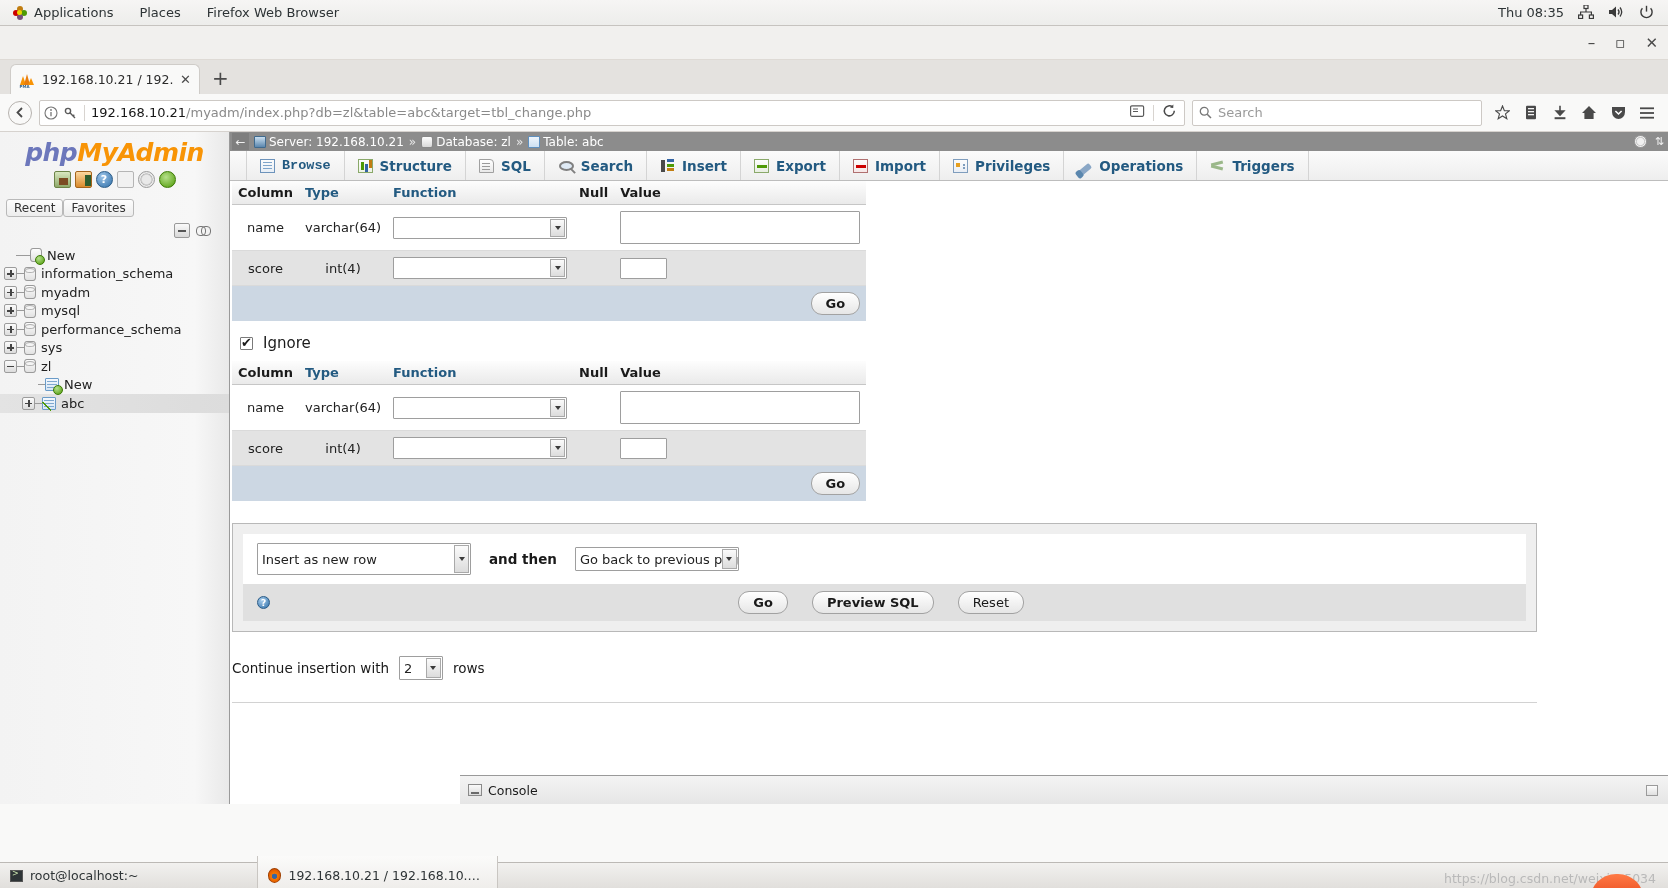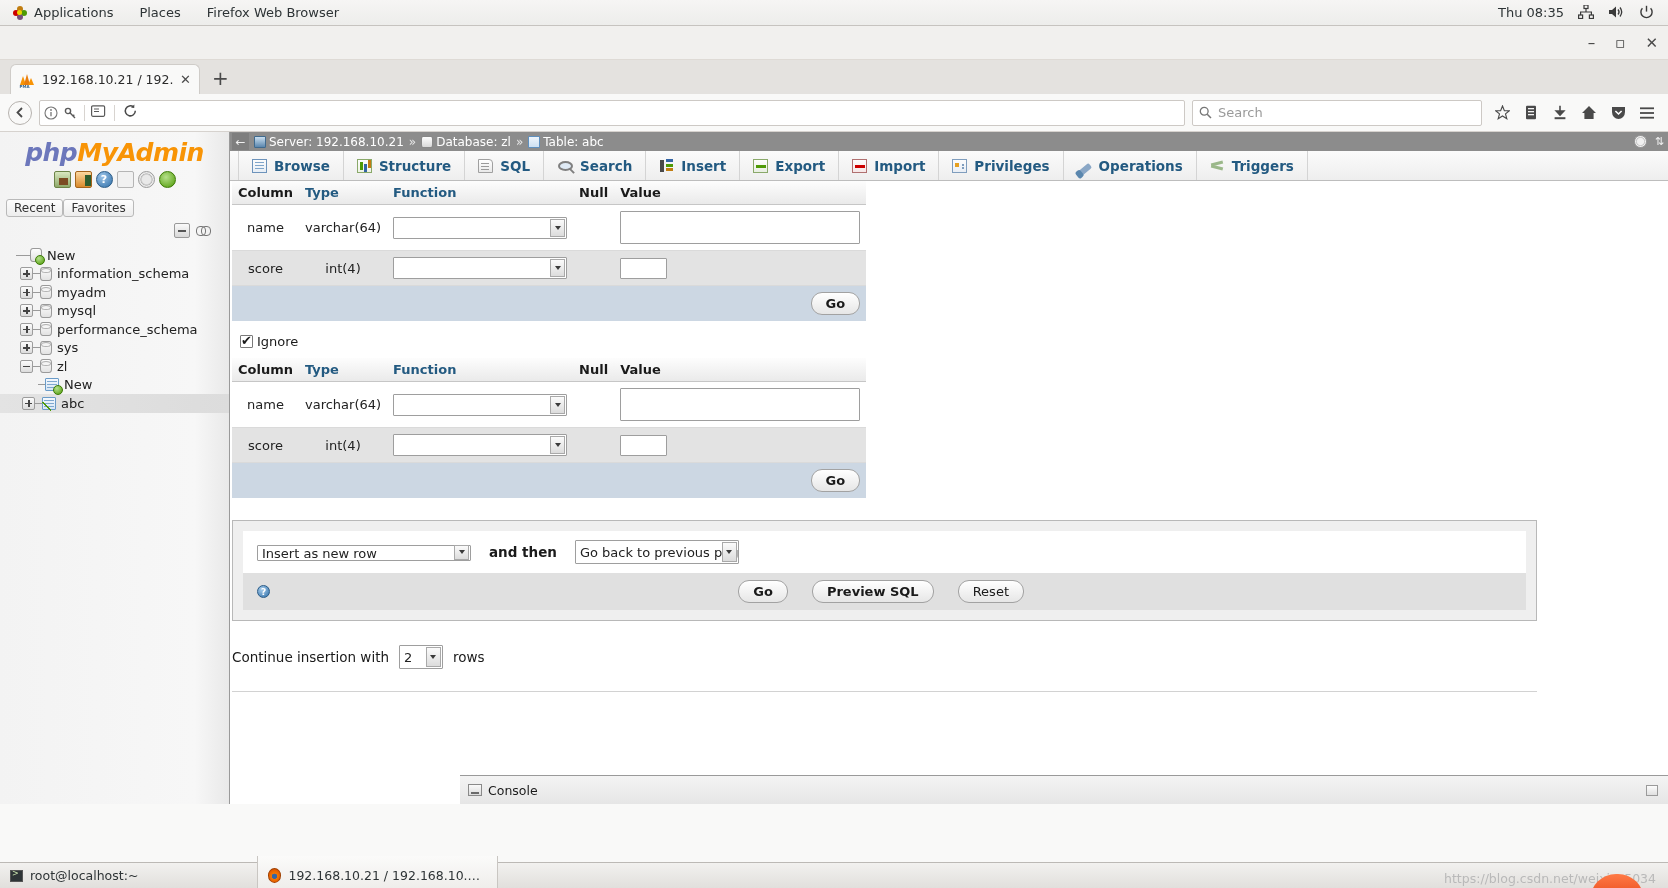--- a/index.html
+++ b/index.html
@@ -110,21 +110,21 @@
   #navi-pills { display: flex; margin-top: 11px; padding-left: 6px; }
   .pill { border: 1px solid #b9b9b9; border-radius: 3px; background: linear-gradient(#fdfdfd,#ededed); font-size: 12px; padding: 1px 7px; color: #333; }
   #navi-tools { display:flex; justify-content:flex-end; gap:6px; padding: 6px 18px 0 0; align-items:center; }
   .collapse-btn { width:16px; height:15px; border:1px solid #999; border-radius:2px; background:linear-gradient(#fafafa,#d8d8d8); position:relative; }
   .collapse-btn:after{ content:""; position:absolute; left:3px; top:6px; width:8px; height:2px; background:#555;}
   .link-btn { width: 15px; height: 9px; position: relative; }
   .link-btn:before, .link-btn:after { content:""; position:absolute; top:0; width:8px; height:8px; border:1.5px solid #777; border-radius:4px; }
   .link-btn:before { left:0; } .link-btn:after { right:0; }
 
   #dbtree { margin-top: 8px; font-size: 13px; color: #222; }
-  .tree-row { display: flex; align-items: center; height: 18.5px; padding-left: 20px; white-space: nowrap; }
+  .tree-row { display: flex; align-items: center; height: 18.5px; padding-left: 4px; white-space: nowrap; }
   .tree-row.sel { background: linear-gradient(to right, #e3e3e3, #dcdcdc); }
   .tg { width: 13px; height: 13px; flex: 0 0 13px; border: 1px solid #9c9c9c; border-radius: 2px;
         background: linear-gradient(#fbfbfb,#dcdcdc); position: relative; margin-right: 0px; }
   .tg:before { content: ""; position: absolute; left: 2px; top: 5px; width: 7px; height: 1.5px; background: #444; }
   .tg.plus:after { content: ""; position: absolute; left: 5px; top: 2px; width: 1.5px; height: 7px; background: #444; }
   .tdash { width: 7px; height: 1px; background: #9a9a9a; flex: 0 0 7px; }
   .db-ico { width: 12px; height: 14px; flex: 0 0 12px; margin: 0 5px 0 0; position: relative; }
   .db-ico:before { content:""; position:absolute; inset:0; border:1px solid #9a9a9a; border-radius:3px/4px; background:linear-gradient(#fdfdfd,#e2e2e2); }
   .db-ico:after { content:""; position:absolute; left:1px; right:1px; top:1.5px; height:3px; border:1px solid #b0b0b0; border-radius:50%; background:#f4f4f4;}
   .db-ico.newdb:after { content:""; position:absolute; left:5px; top:7px; width:8px; height:8px; border-radius:50%; background:radial-gradient(circle at 35% 30%, #b4e08c, #4e9a06); border:1px solid #3b7a04;}
@@ -152,21 +152,21 @@
   #breadcrumb .bc-sep { color: #e8e8e8; }
   #bc-right { position: absolute; right: 4px; top: 0; height: 19px; display: flex; align-items: center; gap: 8px; }
   .bc-gear { width: 13px; height: 13px; border-radius: 50%; background: radial-gradient(circle, #f0f0f0 40%, #c4c4c4 55%, #f0f0f0 62%); border:1px solid #9b9b9b; }
   .bc-arrows { font-size: 11px; color: #f0f0f0; }
 
   
   #pma-tabs { height: 30px; background: linear-gradient(#fbfbfb,#eeeeee); border-bottom: 1px solid #bdbdbd;
               display: flex; align-items: stretch; font-size: 13.5px; }
   .pma-tab { display: flex; align-items: center; gap: 7px; padding: 0 13px; color: #235a81; font-weight: bold;
              border-right: 1px solid #d4d4d4; white-space: nowrap; }
-  .pma-tab:first-child { border-left: 1px solid #d4d4d4; margin-left: 8px; }
+  .pma-tab:first-child { border-left: 1px solid #d4d4d4; margin-left: 16px; font-family: Liberation Mono, monospace; }
   .ti { width: 15px; height: 14px; flex: 0 0 15px; position: relative; display:inline-block; }
   .ti-browse { background: linear-gradient(#fcfcfc,#e7eef6); border: 1px solid #6d93bb; }
   .ti-browse:after { content:""; position:absolute; left:2px; top:2px; right:2px; height:1px; background:#7fa5ca; box-shadow:0 3px 0 #7fa5ca, 0 6px 0 #7fa5ca;}
   .ti-structure { background: linear-gradient(#fdfdfd,#eef3e6); border: 1px solid #8aa96a; }
   .ti-structure:after { content:""; position:absolute; left:2px; bottom:2px; width:3px; height:8px; background:#4e9a06; box-shadow: 4px 2px 0 #3465a4, 8px -2px 0 #c17d11;}
   .ti-sql { background: linear-gradient(#ffffff,#e9e9e9); border: 1px solid #a0a0a0; border-radius: 0 4px 0 0; }
   .ti-sql:after { content:""; position:absolute; left:2px; top:3px; right:3px; height:1px; background:#9a9a9a; box-shadow:0 3px 0 #9a9a9a, 0 6px 0 #9a9a9a;}
   .ti-search { border-radius: 50%; width: 10px; height: 10px; border: 2px solid #7f7f7f; background:#dfeaf5; margin-left:1px; }
   .ti-search:after{ content:""; position:absolute; right:-4px; bottom:-3px; width:6px; height:2px; background:#7f7f7f; transform:rotate(45deg);}
   .ti-insert:before { content:""; position:absolute; left:1px; top:1px; width:4px; height:12px; background:#4a4a4a;}
@@ -218,21 +218,21 @@
   }
   .sel-wrap .arrow:after { content:""; border-left: 3.5px solid transparent; border-right: 3.5px solid transparent; border-top: 4px solid #3a3a3a; }
   .sel-wrap select { width: 100%; }
 
   .go-btn {
     border: 1px solid #a2a2a2; border-radius: 11px; background: linear-gradient(#ffffff,#e6e6e6);
     font-size: 13px; font-weight: bold; padding: 3px 14px; color: #1a1a1a; font-family:"DejaVu Sans",sans-serif;
   }
   .go-row { text-align: right; padding-right: 12px; }
 
-  .ignore-line { display: flex; align-items: center; gap: 4px; margin: 13px 0 9px 10px; font-size: 13px; color: #1a1a1a; }
+  .ignore-line { display: flex; align-items: center; gap: 10px; margin: 13px 0 9px 10px; font-size: 15px; color: #1a1a1a; }
   .chk { width: 13px; height: 13px; border: 1px solid #7a7a7a; background: #fff; position: relative; border-radius: 1px; }
   .chk.on:after { content:"✔"; position: absolute; left: 0px; top: -3px; font-size: 13px; color: #1a1a1a; }
 
   
   #action-panel { margin: 22px 0 0 2px; width: 1305px; border: 1px solid #b8b8b8; background: #efefef; padding: 10px; }
   #ap-top { background: #fff; padding: 9px 14px; display: flex; align-items: center; gap: 18px; }
   #ap-bottom { background: #e0e0e0; padding: 7px 14px; display: flex; align-items: center; }
   .and-then { font-size: 13.5px; font-weight: bold; color: #1a1a1a; }
   .help-dot { width: 13px; height: 13px; border-radius: 50%; background: radial-gradient(circle at 35% 30%, #a8cdec, #2f6fa8);
               border: 1px solid #2a5b87; color: #fff; font-size: 9px; font-weight: bold; text-align: center; line-height: 12px; }
@@ -347,20 +347,21 @@
             <circle cx="7" cy="4" r="0.9" fill="#767676"></circle>
           </svg>
       </span>
       <span class="ub-ico">
         <svg width="14" height="14" viewBox="0 0 14 14">
             <circle cx="4" cy="5" r="2.6" fill="none" stroke="#5a5a5a" stroke-width="1.4"></circle>
             <path d="M5.7 6.6 L11 12 M9 10 L10.3 8.8" stroke="#5a5a5a" stroke-width="1.4" fill="none"></path>
           </svg>
       </span>
       <span class="ub-sep"></span>
+      <span class="ub-text"><b>192.168.10.21</b><span>/myadm/index.php?db=zl&amp;table=abc&amp;target=tbl_change.php</span></span>
       <span class="ub-right">
         <span>
           <svg width="15" height="13" viewBox="0 0 15 13">
               <rect x="0.6" y="0.8" width="13" height="10.5" rx="1.2" fill="none" stroke="#5a5a5a" stroke-width="1.2"></rect>
               <path d="M3 4 H8 M3 6.5 H8" stroke="#5a5a5a" stroke-width="1.1"></path>
             </svg>
         </span>
         <span class="ub-sep"></span>
         <span>
           <svg width="15" height="14" viewBox="0 0 15 14">
@@ -661,21 +662,21 @@
         <td colspan="5" class="go-row">
           <button class="go-btn">Go</button>
         </td>
       </tr>
     </tbody>
       </table>
 
     <div id="action-panel">
       <div id="ap-top">
         <span class="sel-wrap" style="width:214px;">
-          <select style="height:16px;font-size:13px;" class="plain">
+          <select style="height:32px;font-size:13px;" class="plain">
             <option>Insert as new row</option>
           </select>
           <span class="arrow"></span>
         </span>
         <span class="and-then">and then</span>
         <span class="sel-wrap" style="width:164px;">
           <select style="height:24px;font-size:13px;" class="plain">
             <option>Go back to previous page</option>
           </select>
           <span class="arrow"></span>

